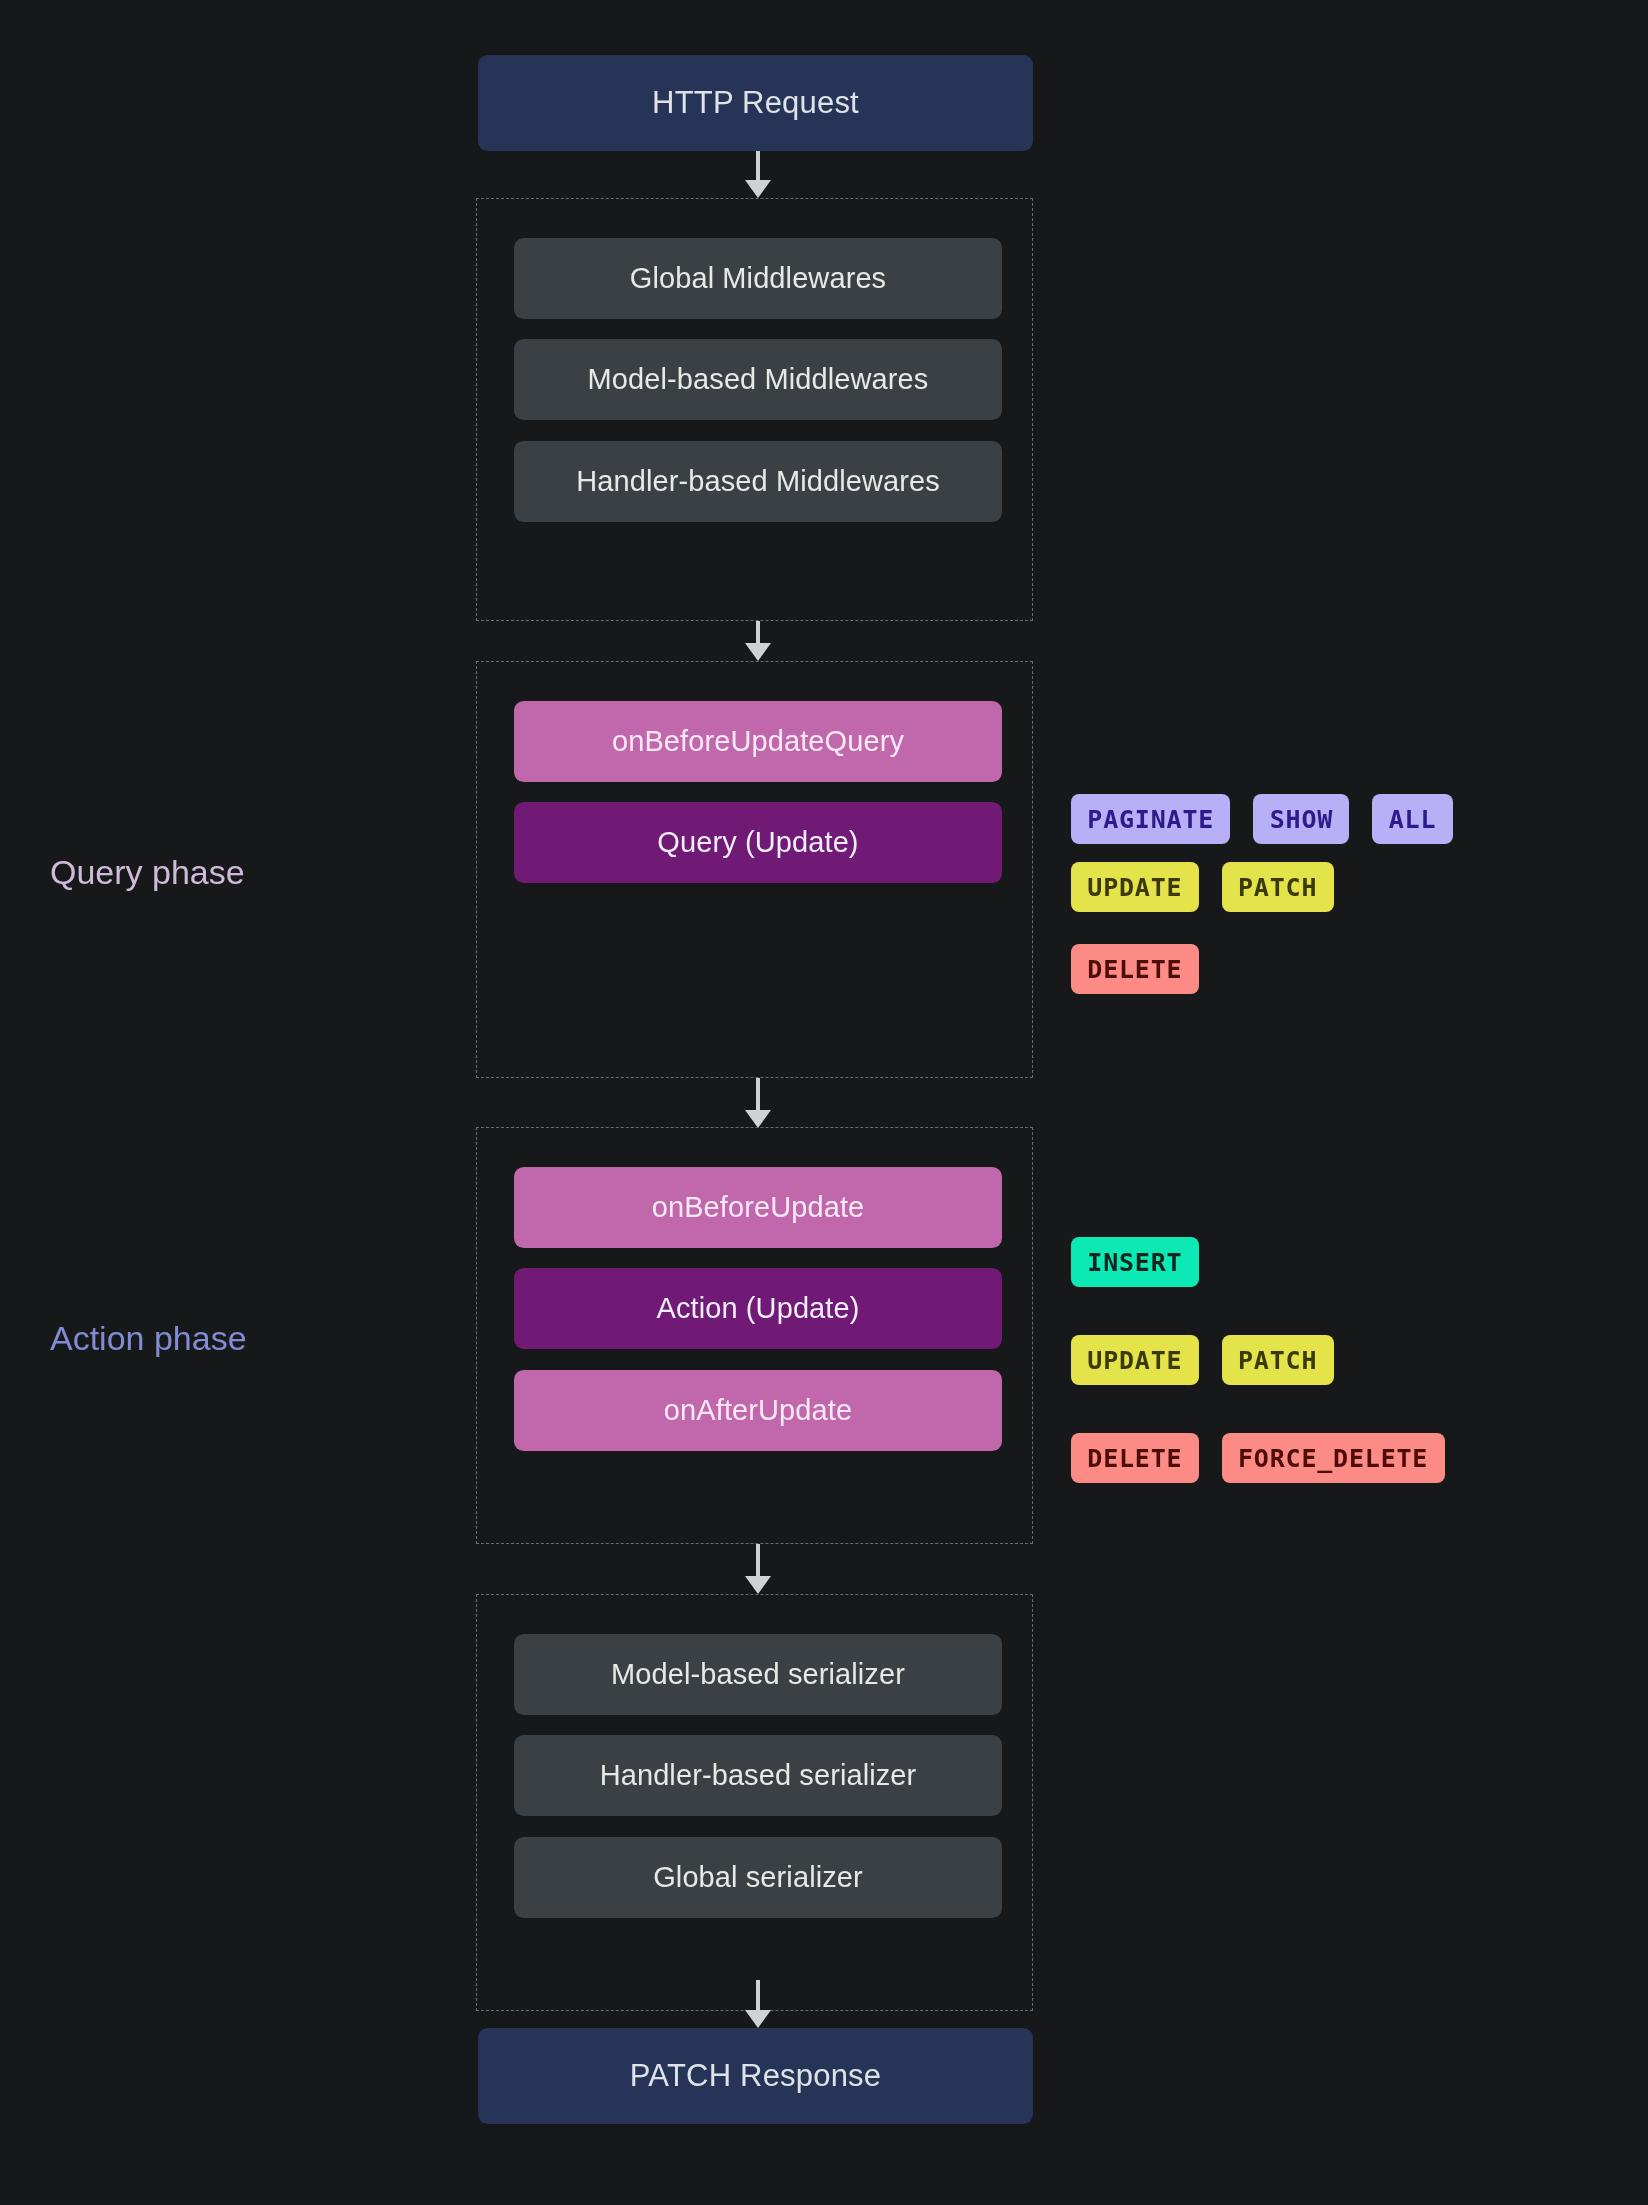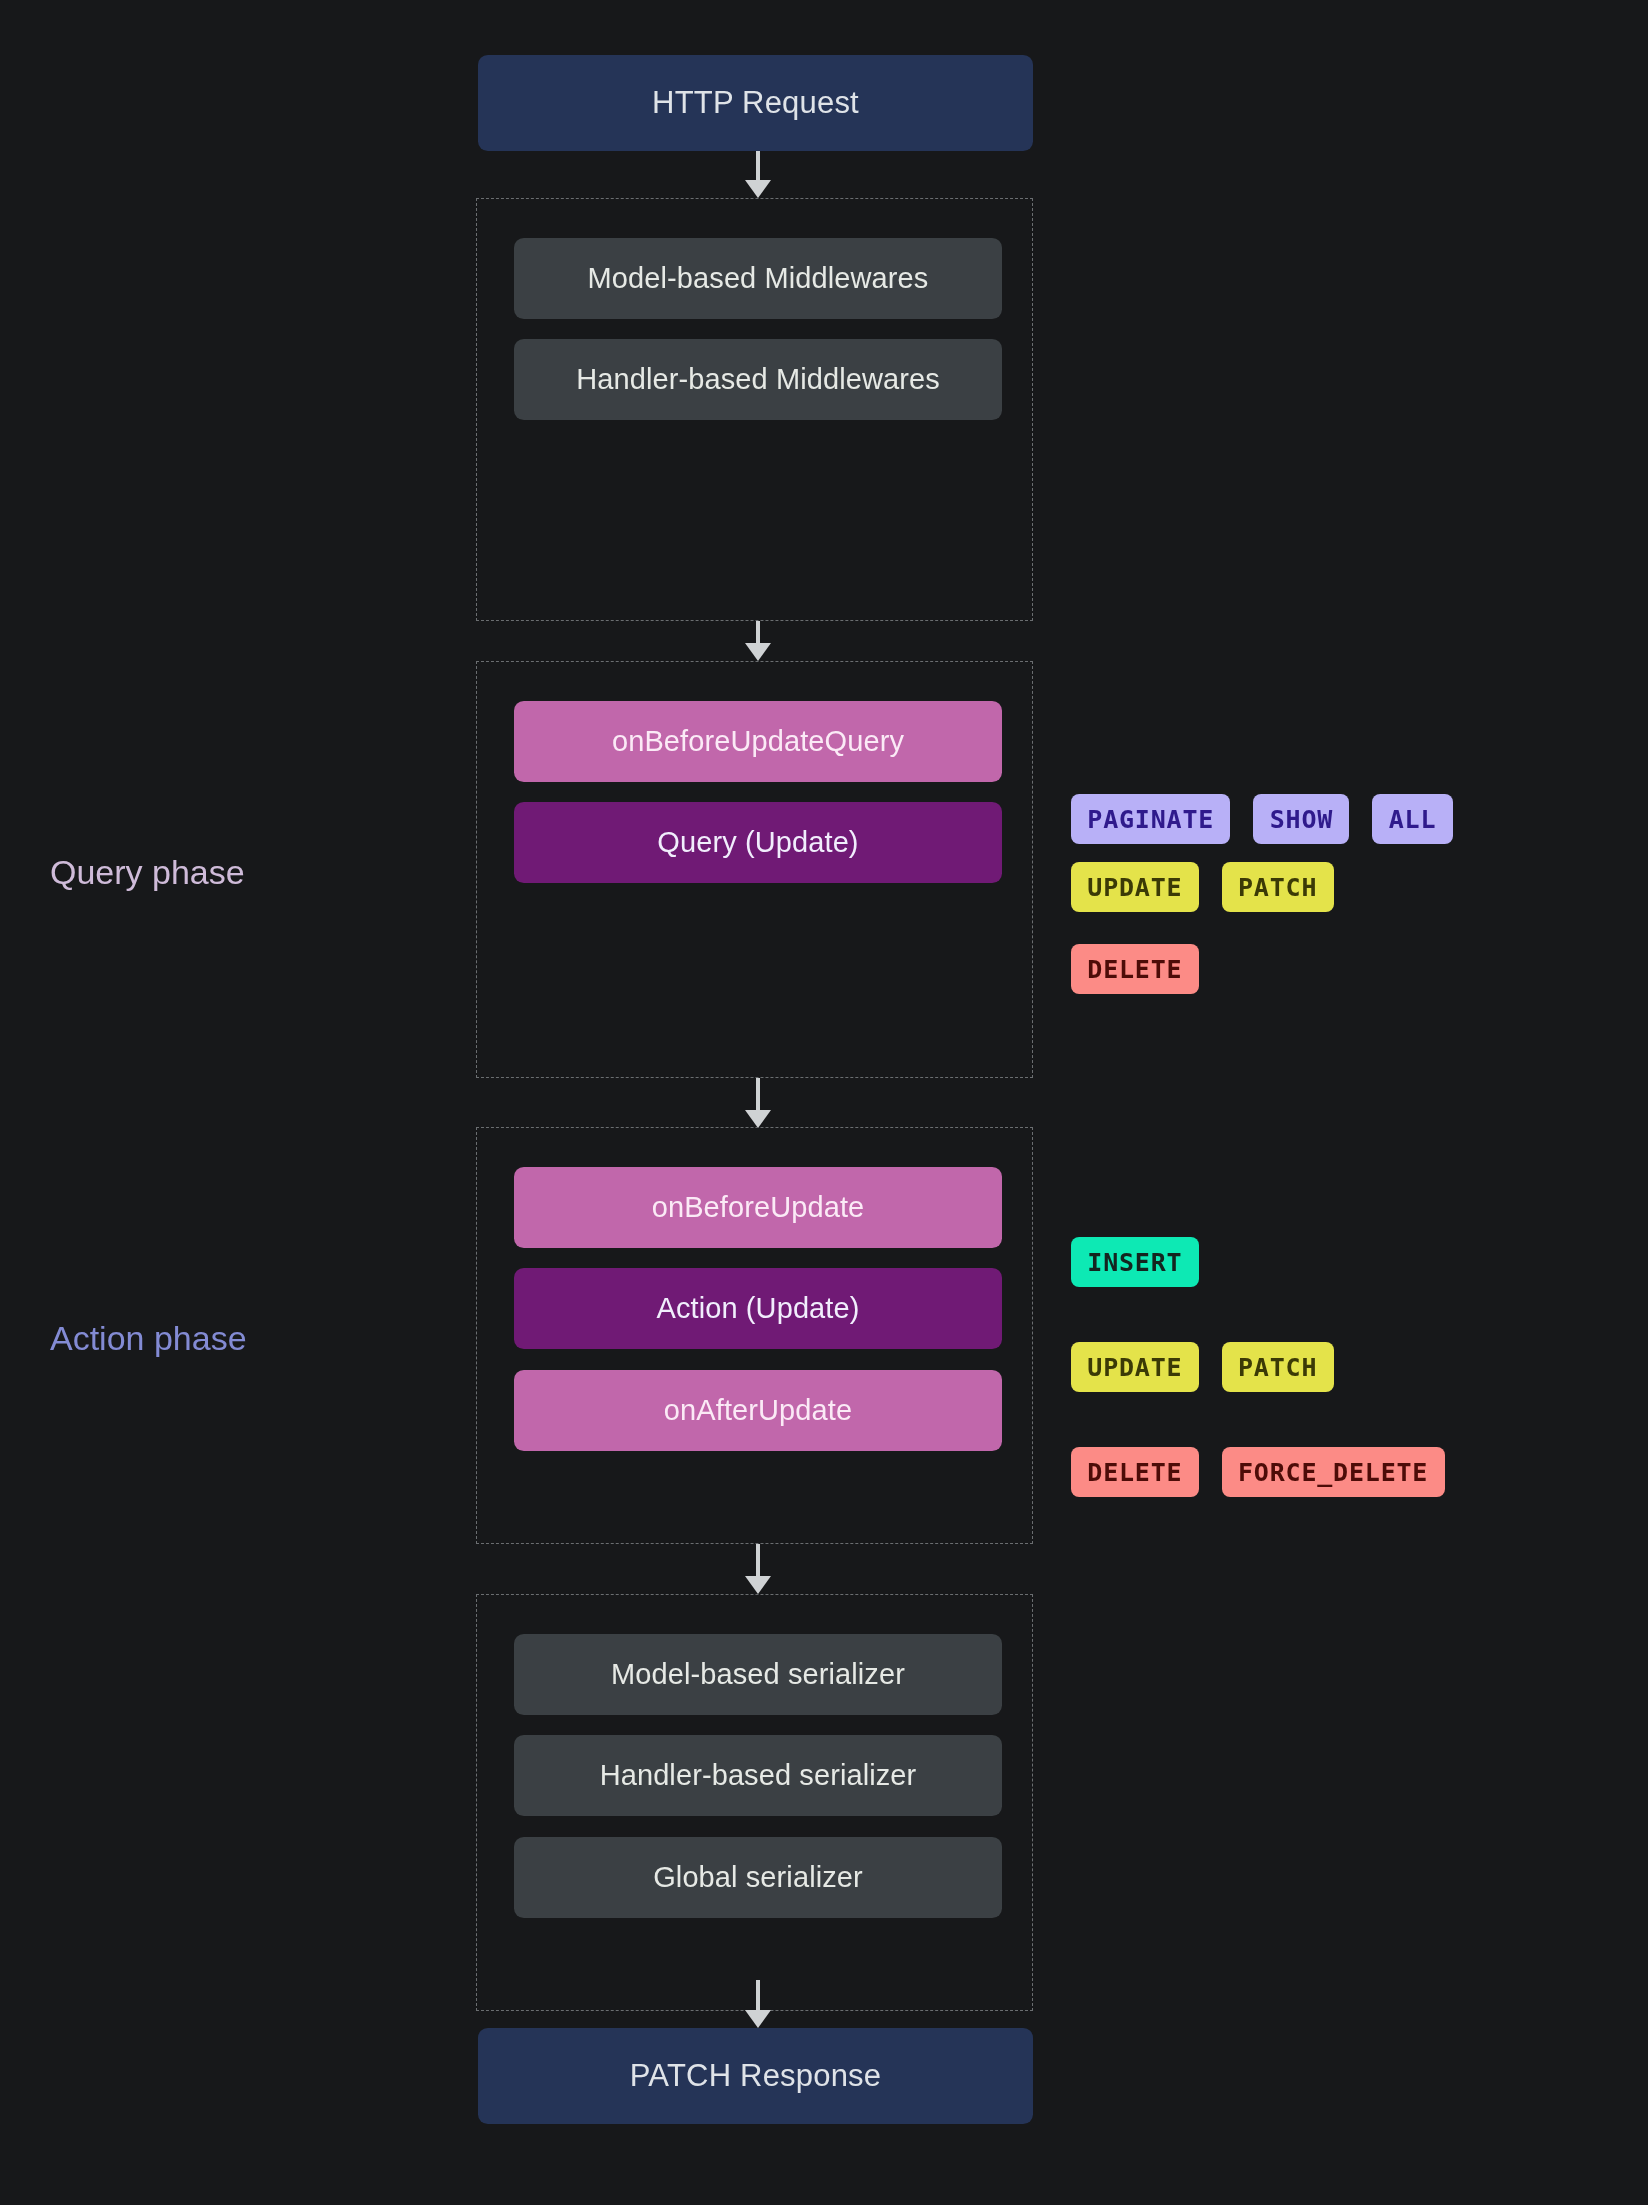--- a/index.html
+++ b/index.html
@@ -146,21 +146,21 @@
   #phase-action { top: 1321px; color: #838bd4; }
 
   
   .badge-group {
     position: absolute;
     left: 1071px;
     display: flex;
     flex-direction: column;
   }
   #badges-query  { top: 764px; }
-  #badges-action { top: 1213px; gap: 7px; }
+  #badges-action { top: 1213px; }
 
   .badge-row {
     display: flex;
     align-items: center;
     gap: 23px;
     height: 83px;
   }
   #badges-query .badge-row  { height: 82px; }
   #badges-action .badge-row { height: 98px; }
 
@@ -193,20 +193,23 @@
   </div>
 
   <div class="arrow" id="arrow-1">
     <div class="shaft"></div>
     <div class="head"></div>
   </div>
 
   <div class="group" id="group-middlewares">
     <div class="group-inner">
       <div class="step-box step-neutral">
+        <span class="label">Global Middlewares</span>
+      </div>
+      <div class="step-box step-neutral">
         <span class="label">Model-based Middlewares</span>
       </div>
       <div class="step-box step-neutral">
         <span class="label">Handler-based Middlewares</span>
       </div>
     </div>
   </div>
 
   <div class="arrow" id="arrow-2">
     <div class="shaft"></div>

